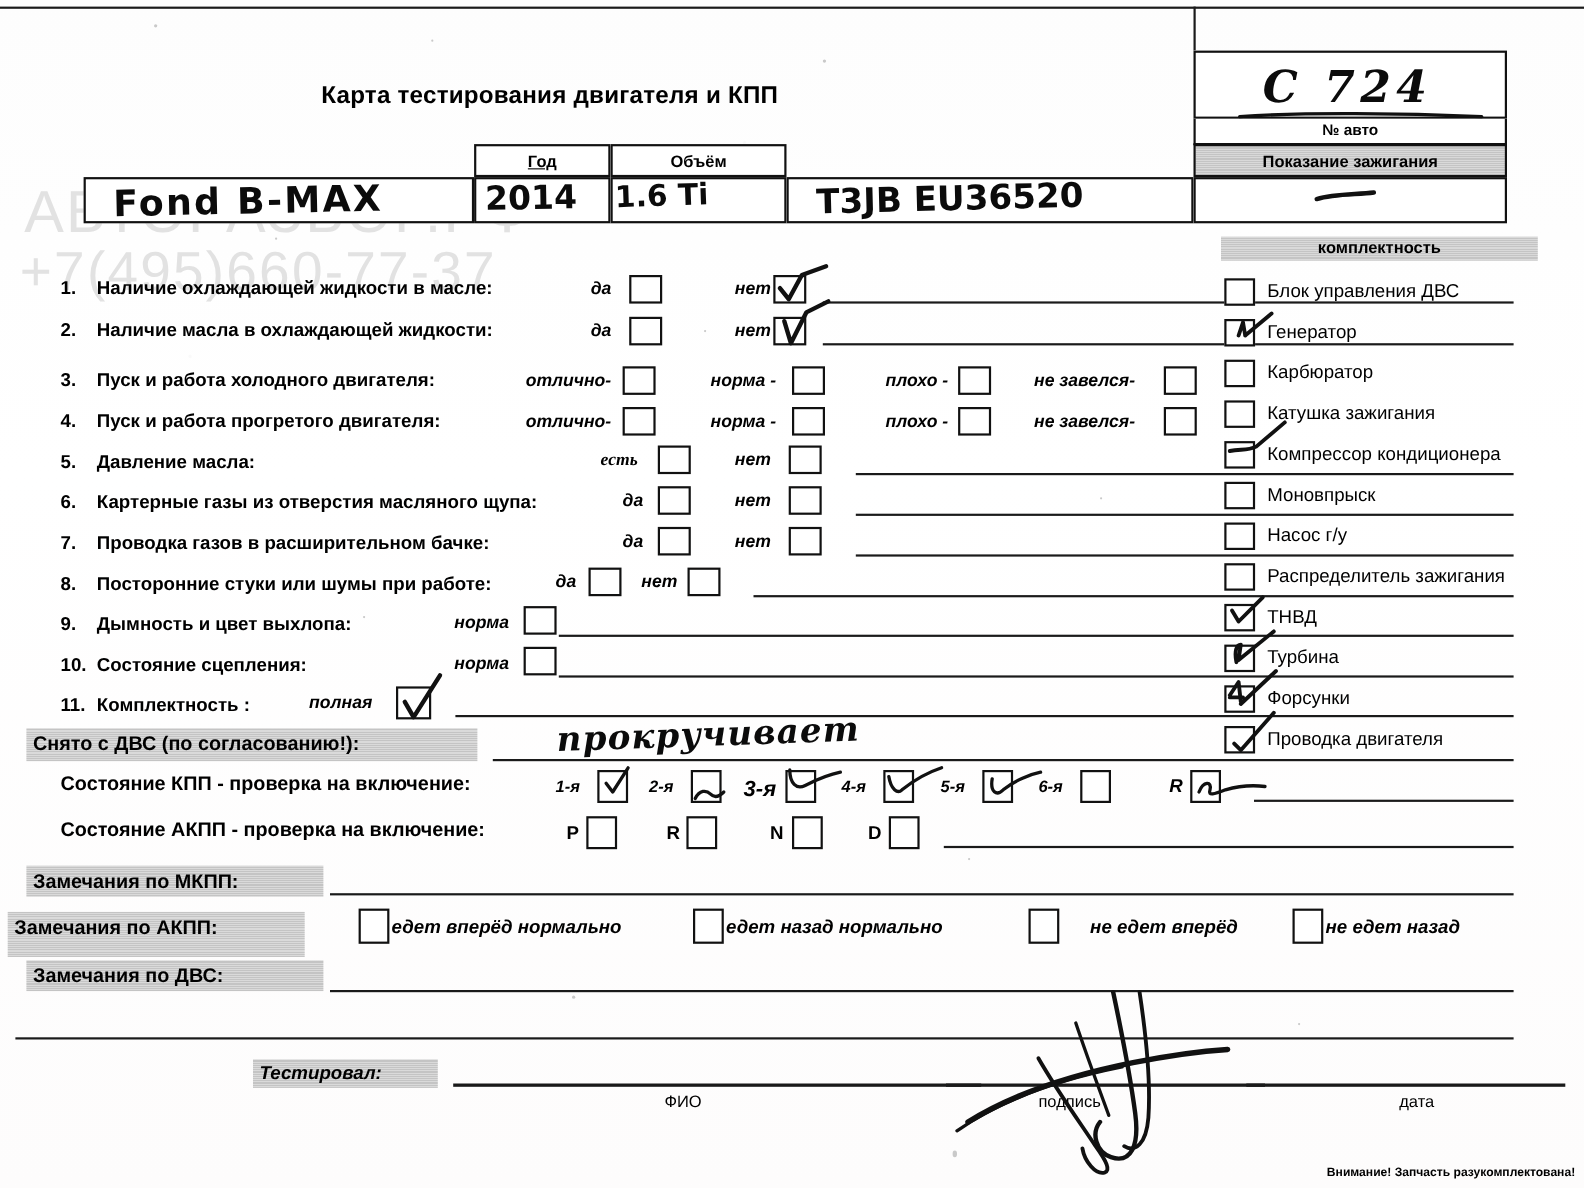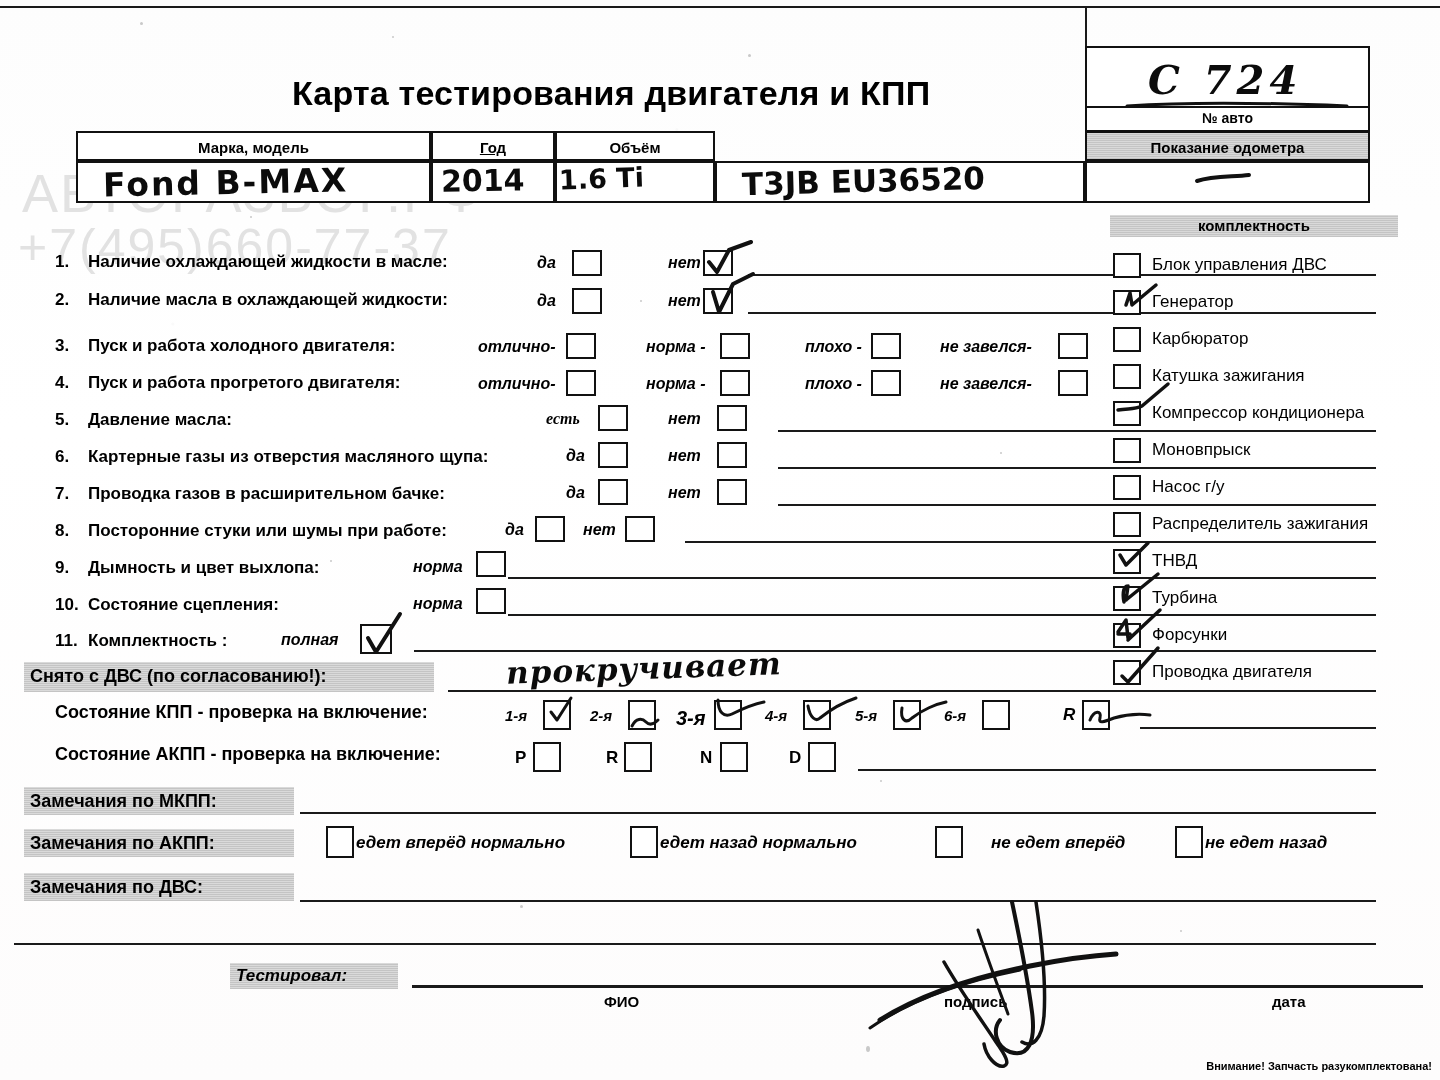--- a/index.html
+++ b/index.html
@@ -51,21 +51,21 @@
     position:absolute; z-index:5;
     font-family:"DejaVu Sans", sans-serif;
     font-weight:bold; color:#0b0b0b; white-space:nowrap;
   }
   svg.ink { position:absolute; z-index:6; overflow:visible; pointer-events:none; }
   svg.ink path, svg.ink line { fill:none; stroke:#111; stroke-linecap:round; stroke-linejoin:round; }
 
   
   #title {
     position:absolute; left:292px; top:74px;
-    font-size:34px; font-weight:bold; letter-spacing:.2px; z-index:3;
+    font-size:22px; font-weight:bold; letter-spacing:.2px; z-index:3;
   }
 
   
   #carno-box { position:absolute; left:1085px; top:46px; width:285px; height:62px;
                border:2px solid #111; background:#fff; z-index:3; }
   #carno-cap { position:absolute; left:1085px; top:108px; width:285px; height:24px;
                border:2px solid #111; border-top:none; background:#fff; z-index:3;
                font-size:14px; font-weight:bold; text-align:center; line-height:20px; }
 
   
@@ -91,21 +91,21 @@
     position:absolute; z-index:3;
     background:repeating-linear-gradient(0deg,#c4c4c4 0 1px,#dadada 1px 2px);
     font-size:18px; font-weight:bold; line-height:28px; padding:0 6px;
   }
   .secrow { position:absolute; font-size:18px; font-weight:bold; z-index:3; white-space:nowrap; }
 
   #warn {
     position:absolute; right:8px; bottom:8px;
     font-size:11px; font-weight:bold; z-index:4; white-space:nowrap;
   }
-  .footlbl { position:absolute; font-size:15px; font-weight:bold; z-index:3; }
+  .footlbl { position:absolute; font-size:15px; font-weight:normal; z-index:3; }
 </style>
 </head>
 <body>
 
 <div id="sheet"></div>
 
 <div class="speck" style="left:140px;top:22px;width:3px;height:3px;"></div>
 <div class="speck" style="left:392px;top:36px;width:2px;height:2px;"></div>
 <div class="speck" style="left:748px;top:54px;width:3px;height:3px;"></div>
 <div class="speck" style="left:250px;top:216px;width:2px;height:2px;"></div>
@@ -127,24 +127,23 @@
 
 <div id="carno-box"></div>
 <div class="hand" style="left:1148px;top:56px;font-size:40px;letter-spacing:5px;">C 724</div>
 <svg class="ink" style="left:1125px;top:100px;width:230px;height:12px;">
   <path d="M2,6 C60,2 150,3 222,6" stroke-width="3"></path>
 </svg>
 <div id="carno-cap">№ авто</div>
 
 <div id="htab">
 
-  <div class="cell hd" style="left:0;top:0;width:355px;height:30px;">Марка, модель</div>
   <div class="cell hd" style="left:355px;top:0;width:124px;height:30px;text-decoration:underline;">Год</div>
   <div class="cell hd" style="left:479px;top:0;width:160px;height:30px;">Объём</div>
-  <div class="cell hd" style="left:1009px;top:0;width:285px;height:30px;background:repeating-linear-gradient(0deg,#c4c4c4 0 1px,#d9d9d9 1px 2px);">Показание одометра</div>
+  <div class="cell hd" style="left:1009px;top:0;width:285px;height:30px;background:repeating-linear-gradient(0deg,#c4c4c4 0 1px,#d9d9d9 1px 2px);">Показание зажигания</div>
 
   <div class="cell" style="left:0;top:30px;width:355px;height:42px;"></div>
   <div class="cell" style="left:355px;top:30px;width:124px;height:42px;"></div>
   <div class="cell" style="left:479px;top:30px;width:160px;height:42px;"></div>
   <div class="cell" style="left:639px;top:30px;width:370px;height:42px;"></div>
   <div class="cell" style="left:1009px;top:30px;width:285px;height:42px;"></div>
 </div>
 
 <div class="hand-print" style="left:103px;top:163px;font-size:33px;letter-spacing:2px;transform:rotate(-1.2deg);">Fond B-MAX</div>
 <div class="hand-print" style="left:441px;top:163px;font-size:30px;transform:rotate(-1deg);">2014</div>
@@ -359,21 +358,21 @@
 <div class="cbox" style="left:624px;top:742px;width:28px;height:30px;"></div>
 <div class="opt" style="left:700px;top:748px;font-size:17px;font-style:normal;">N</div>
 <div class="cbox" style="left:720px;top:742px;width:28px;height:30px;"></div>
 <div class="opt" style="left:789px;top:748px;font-size:17px;font-style:normal;">D</div>
 <div class="cbox" style="left:808px;top:742px;width:28px;height:30px;"></div>
 <div class="ruleline" style="left:858px;top:769px;width:518px;height:2px;"></div>
 
 <div class="seclbl" style="left:24px;top:787px;width:270px;height:28px;">Замечания по МКПП:</div>
 <div class="ruleline" style="left:300px;top:812px;width:1076px;height:2px;"></div>
 
-<div class="seclbl" style="left:24px;top:829px;width:270px;height:28px;">Замечания по АКПП:</div>
+<div class="seclbl" style="left:7px;top:829px;width:270px;height:41px;">Замечания по АКПП:</div>
 <div class="cbox" style="left:326px;top:826px;width:28px;height:32px;"></div>
 <div class="opt" style="left:356px;top:833px;font-size:17px;">едет вперёд нормально</div>
 <div class="cbox" style="left:630px;top:826px;width:28px;height:32px;"></div>
 <div class="opt" style="left:660px;top:833px;font-size:17px;">едет назад нормально</div>
 <div class="cbox" style="left:935px;top:826px;width:28px;height:32px;"></div>
 <div class="opt" style="left:965px;top:833px;font-size:17px;margin-left:26px;">не едет вперёд</div>
 <div class="cbox" style="left:1175px;top:826px;width:28px;height:32px;"></div>
 <div class="opt" style="left:1205px;top:833px;font-size:17px;">не едет назад</div>
 
 <div class="seclbl" style="left:24px;top:873px;width:270px;height:28px;">Замечания по ДВС:</div>

